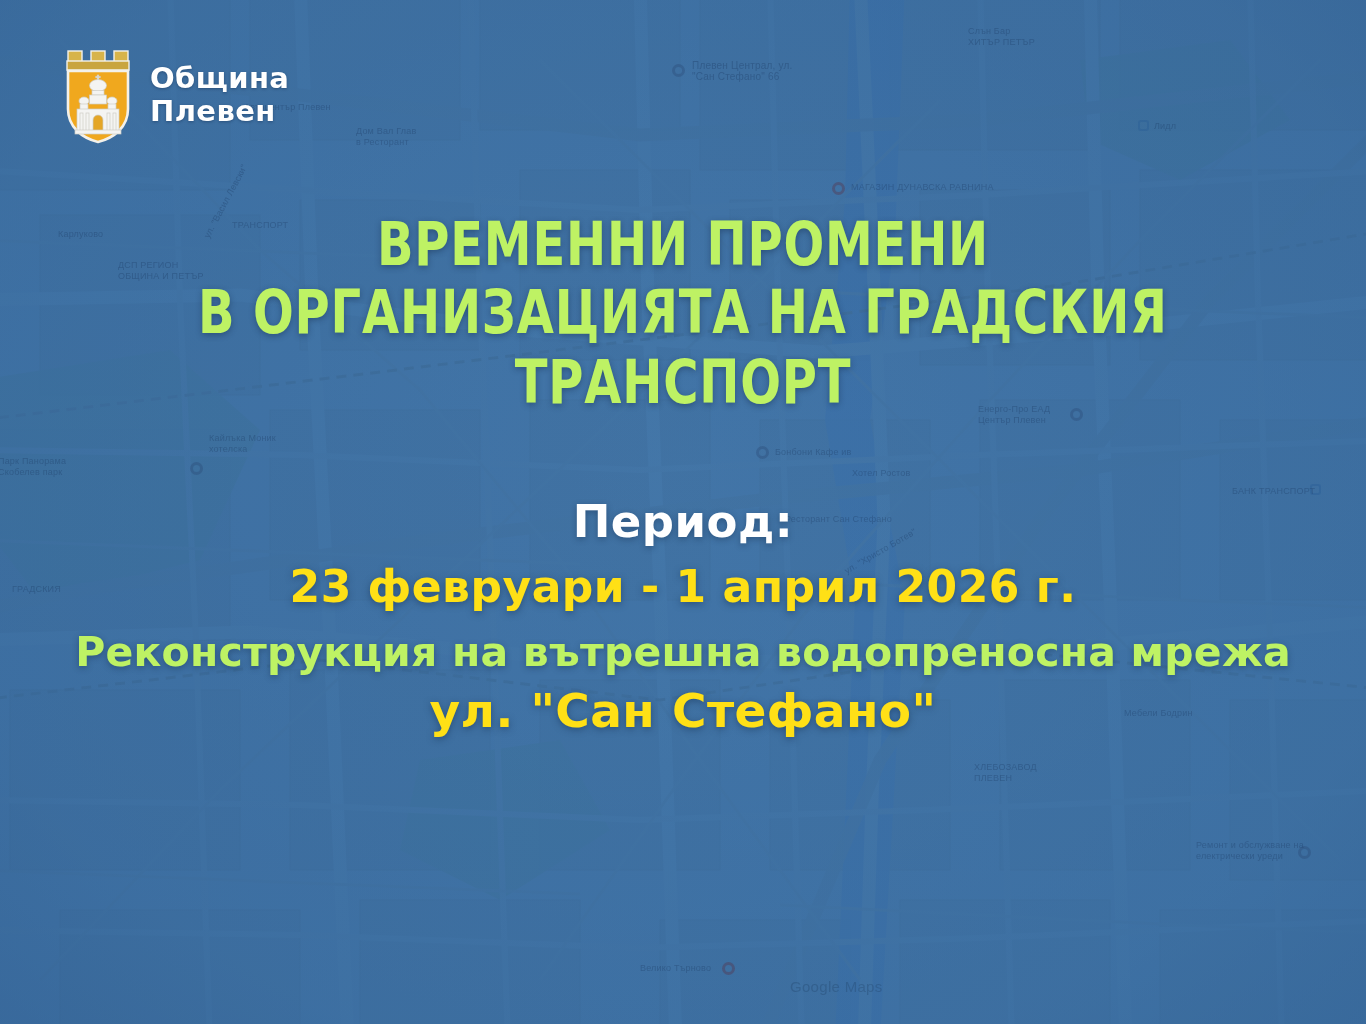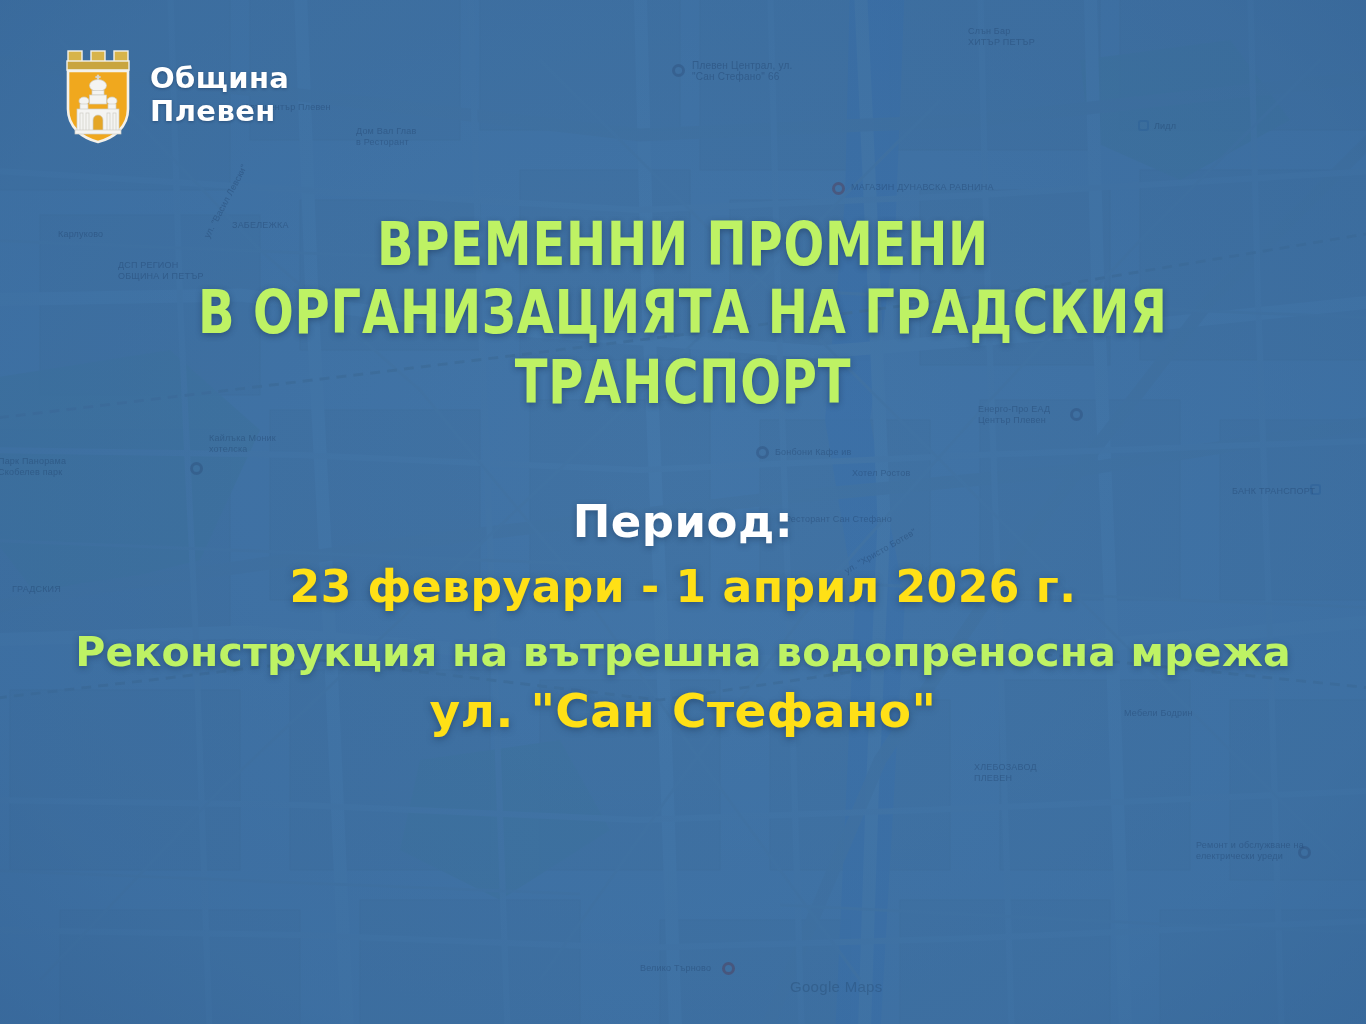--- a/index.html
+++ b/index.html
@@ -309,21 +309,21 @@
     <span class="mlab" style="left:209px;top:433px">Кайлъка Моник
 хотелска</span>
 
     <span class="mlab" style="left:-2px;top:456px">Парк Панорама
 Скобелев парк</span>
     <span class="mlab" style="left:12px;top:584px">ГРАДСКИЯ</span>
 
     <span class="mpin sq" style="left:1310px;top:484px"></span>
     <span class="mlab" style="left:1232px;top:486px">БАНК ТРАНСПОРТ</span>
 
-    <span class="mlab" style="left:232px;top:220px">ЗАБЕЛЕЖКА</span>
+    <span class="mlab" style="left:232px;top:220px">ТРАНСПОРТ</span>
     <span class="mlab" style="left:118px;top:260px">ДСП РЕГИОН
 ОБЩИНА И ПЕТЪР</span>
     <span class="mlab" style="left:58px;top:229px">Карлуково</span>
 
     <span class="mpin" style="left:1298px;top:846px"></span>
     <span class="mlab" style="left:1196px;top:840px">Ремонт и обслужване на
 електрически уреди</span>
 
     <span class="mlab" style="left:1124px;top:708px">Мебели Бодрин</span>
     <span class="mlab" style="left:974px;top:762px">ХЛЕБОЗАВОД

